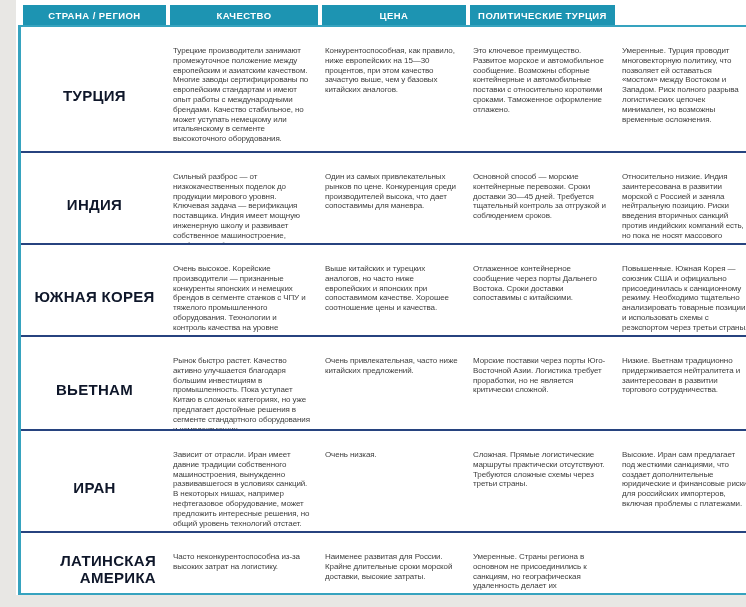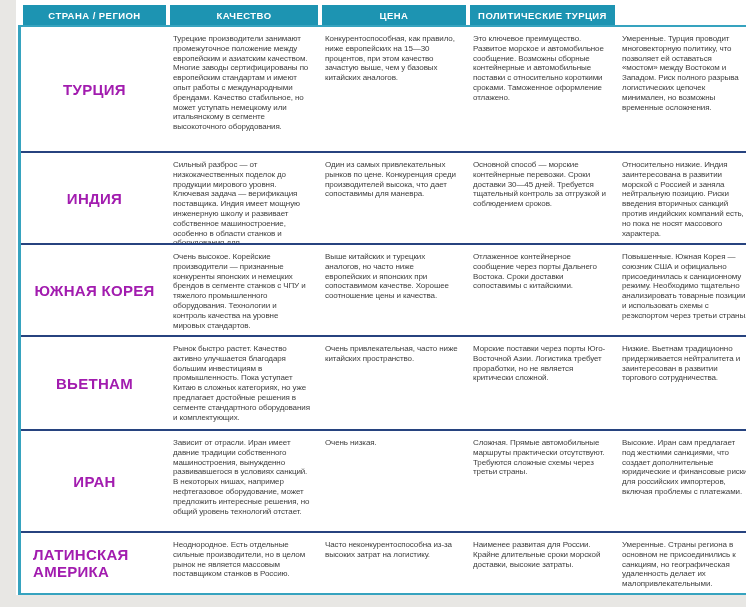--- a/index.html
+++ b/index.html
@@ -53,25 +53,26 @@
   .r4{height:100px}
   .r5{height:60px}
   .cell{
     padding:7px 10px 4px 5px;
     font-size:8px;
     line-height:9.8px;
     letter-spacing:-0.1px;
     color:#3e3e3e;
     overflow:hidden;
     text-align:left;
+    margin-top:12px;
   }
   .country{
     display:flex;align-items:center;justify-content:center;
-    text-align:left;
-    color:#a21caf;
+    text-align:right;
+    color:#0f172a;
     font-weight:bold;
     font-size:15px;
     line-height:17px;
     letter-spacing:.3px;
     padding:16px 12px;
     text-transform:uppercase;
   }
   .page-bottom{
     position:absolute;left:0;bottom:0;
     width:746px;height:12px;
@@ -112,36 +113,35 @@
       <div class="cell country">ЮЖНАЯ КОРЕЯ</div>
       <div class="cell">Очень высокое. Корейские производители — признанные конкуренты японских и немецких брендов в сегменте станков с ЧПУ и тяжелого промышленного оборудования. Технологии и контроль качества на уровне мировых стандартов.</div>
       <div class="cell">Выше китайских и турецких аналогов, но часто ниже европейских и японских при сопоставимом качестве. Хорошее соотношение цены и качества.</div>
       <div class="cell">Отлаженное контейнерное сообщение через порты Дальнего Востока. Сроки доставки сопоставимы с китайскими.</div>
       <div class="cell">Повышенные. Южная Корея — союзник США и официально присоединилась к санкционному режиму. Необходимо тщательно анализировать товарные позиции и использовать схемы с реэкспортом через третьи страны.</div>
     </div>
 
     <div class="row r3">
       <div class="cell country">ВЬЕТНАМ</div>
       <div class="cell">Рынок быстро растет. Качество активно улучшается благодаря большим инвестициям в промышленность. Пока уступает Китаю в сложных категориях, но уже предлагает достойные решения в сегменте стандартного оборудования и комплектующих.</div>
-      <div class="cell">Очень привлекательная, часто ниже китайских пространство.</div>
+      <div class="cell">Очень привлекательная, часто ниже китайских предложений.</div>
       <div class="cell">Морские поставки через порты Юго-Восточной Азии. Логистика требует проработки, но не является критически сложной.</div>
       <div class="cell">Низкие. Вьетнам традиционно придерживается нейтралитета и заинтересован в развитии торгового сотрудничества.</div>
     </div>
 
     <div class="row r4">
       <div class="cell country">ИРАН</div>
       <div class="cell">Зависит от отрасли. Иран имеет давние традиции собственного машиностроения, вынужденно развивавшегося в условиях санкций. В некоторых нишах, например нефтегазовое оборудование, может предложить интересные решения, но общий уровень технологий отстает.</div>
       <div class="cell">Очень низкая.</div>
-      <div class="cell">Сложная. Прямые автомобильные маршруты практически отсутствуют. Требуются сложные схемы через третьи страны.</div>
+      <div class="cell">Сложная. Прямые логистические маршруты практически отсутствуют. Требуются сложные схемы через третьи страны.</div>
       <div class="cell">Высокие. Иран сам предлагает под жесткими санкциями, что создает дополнительные юридические и финансовые риски для российских импортеров, включая проблемы с платежами.</div>
     </div>
 
     <div class="row r5">
       <div class="cell country">ЛАТИНСКАЯ АМЕРИКА</div>
-      <div class="cell">Неоднородное. Есть отдельные сильные производители, но в целом рынок не является массовым поставщиком станков в Россию.</div>
       <div class="cell">Часто неконкурентоспособна из-за высоких затрат на логистику.</div>
       <div class="cell">Наименее развитая для России. Крайне длительные сроки морской доставки, высокие затраты.</div>
       <div class="cell">Умеренные. Страны региона в основном не присоединились к санкциям, но географическая удаленность делает их малопривлекательными.</div>
     </div>
 
   </div>
 </div>
 
 <div class="page-bottom"></div>
 

